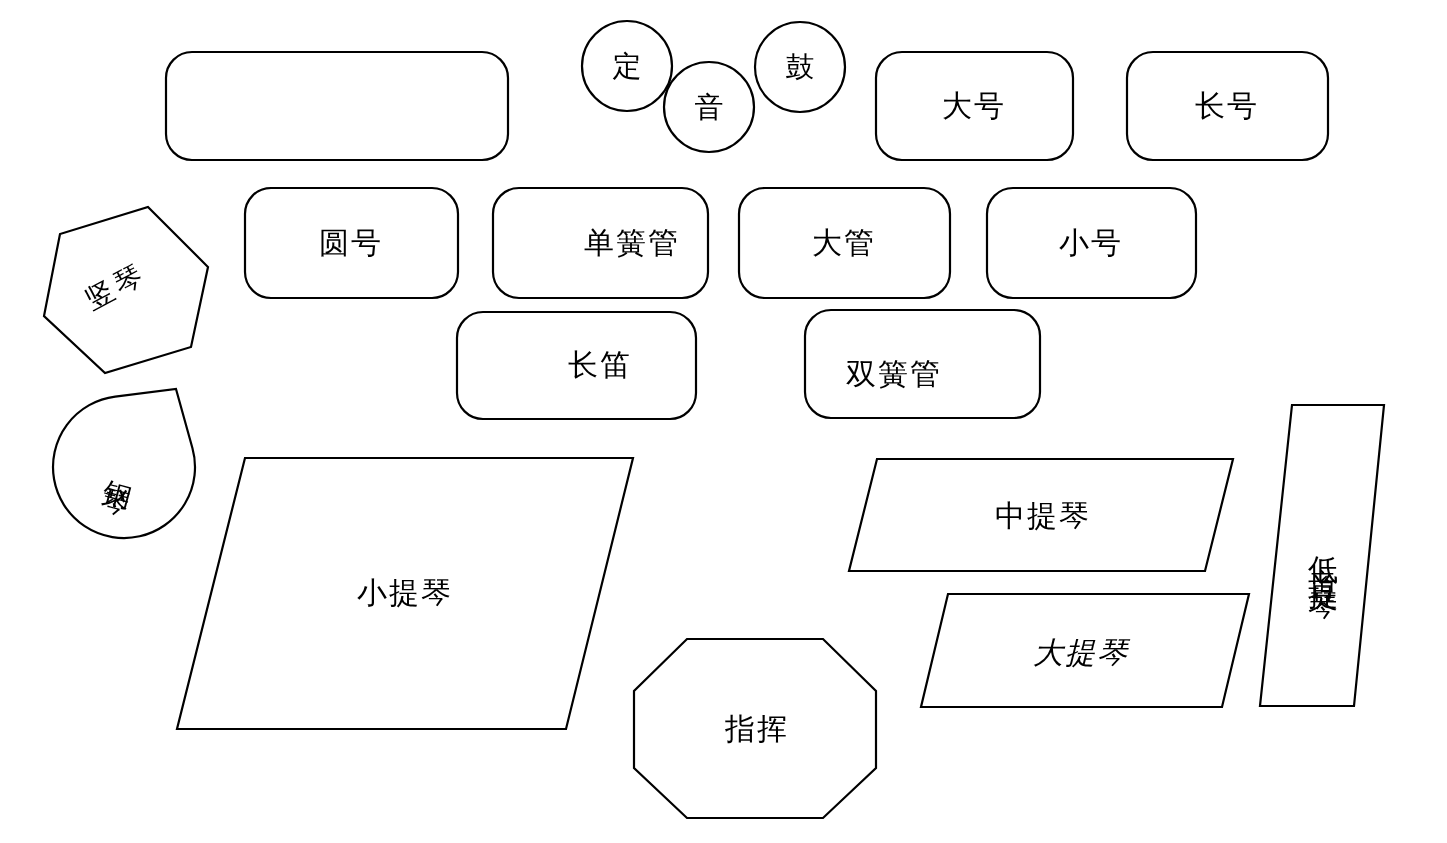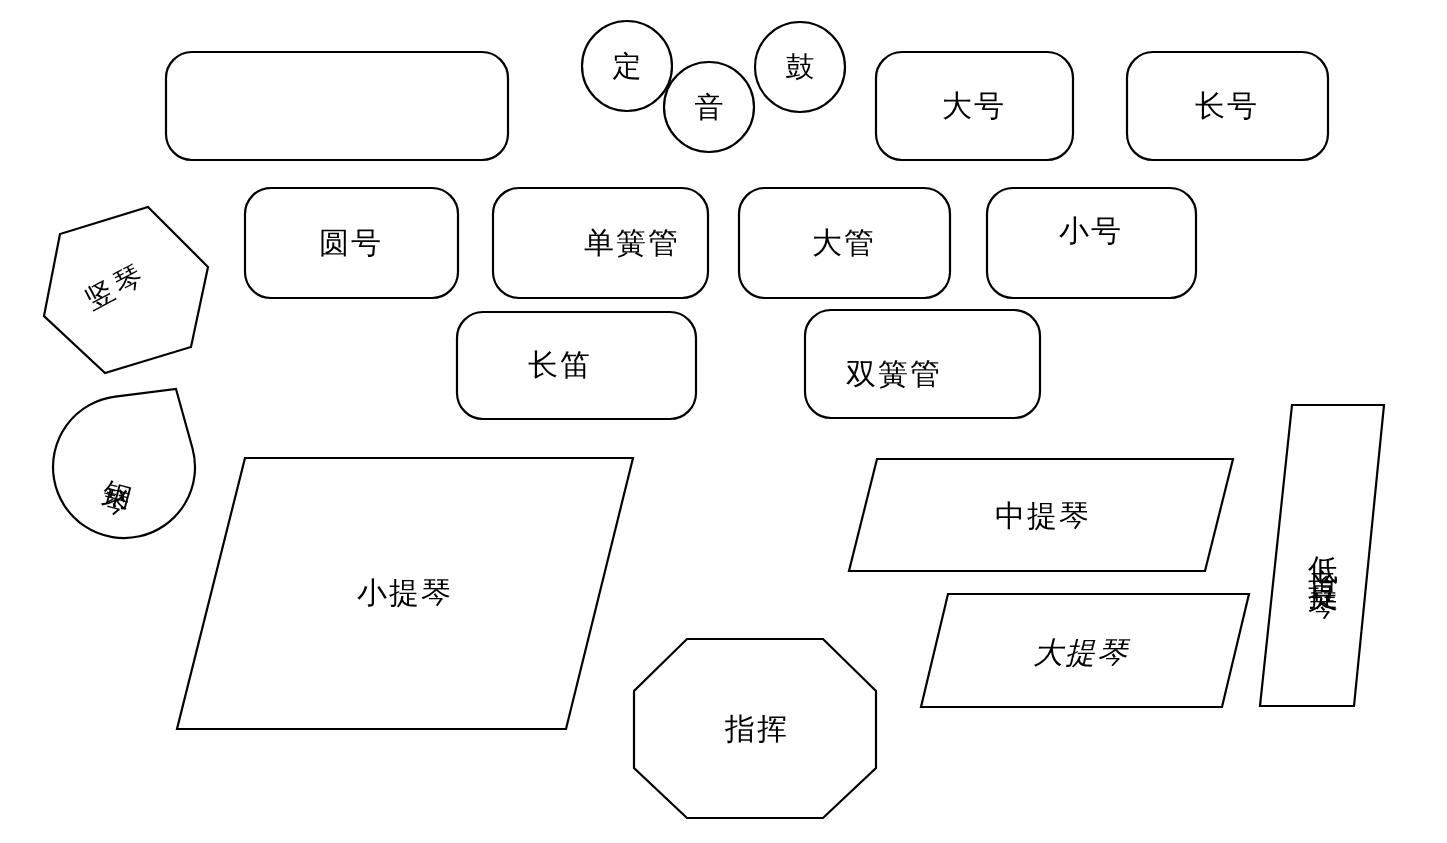--- a/index.html
+++ b/index.html
@@ -95,23 +95,23 @@
   <div class="label circle-char" style="left:627px; top:66px;">定</div>
   <div class="label circle-char" style="left:709px; top:107px;">音</div>
   <div class="label circle-char" style="left:800px; top:67px;">鼓</div>
 
   <div class="label" style="left:974px; top:106px;">大号</div>
   <div class="label" style="left:1227px; top:106px;">长号</div>
 
   <div class="label" style="left:351px; top:243px;">圆号</div>
   <div class="label" style="left:632px; top:243px;text-align:center;">单簧管</div>
   <div class="label" style="left:844px; top:243px;">大管</div>
-  <div class="label" style="left:1091px; top:231px;">小号</div>
+  <div class="label" style="left:1091px; top:243px;">小号</div>
 
-  <div class="label" style="left:560px; top:365px;">长笛</div>
+  <div class="label" style="left:600px; top:365px;">长笛</div>
   <div class="label" style="left:894px; top:364px;margin-top:10px;">双簧管</div>
 
   <div class="label rot-harp" style="left:116px; top:287px;">竖琴</div>
   <div class="label vert-piano" style="left:124px; top:468px;">钢琴</div>
 
   <div class="label" style="left:405px; top:593px;">小提琴</div>
   <div class="label" style="left:1043px; top:516px;">中提琴</div>
   <div class="label" style="left:1081px; top:653px;font-style:italic;">大提琴</div>
   <div class="label vert-bass" style="left:1323px; top:556px;">低音提琴</div>
 

